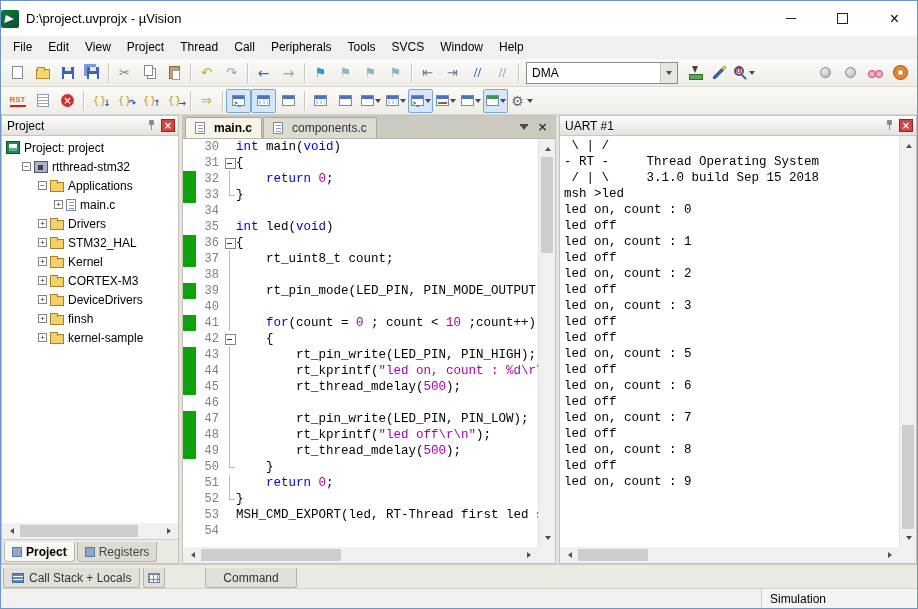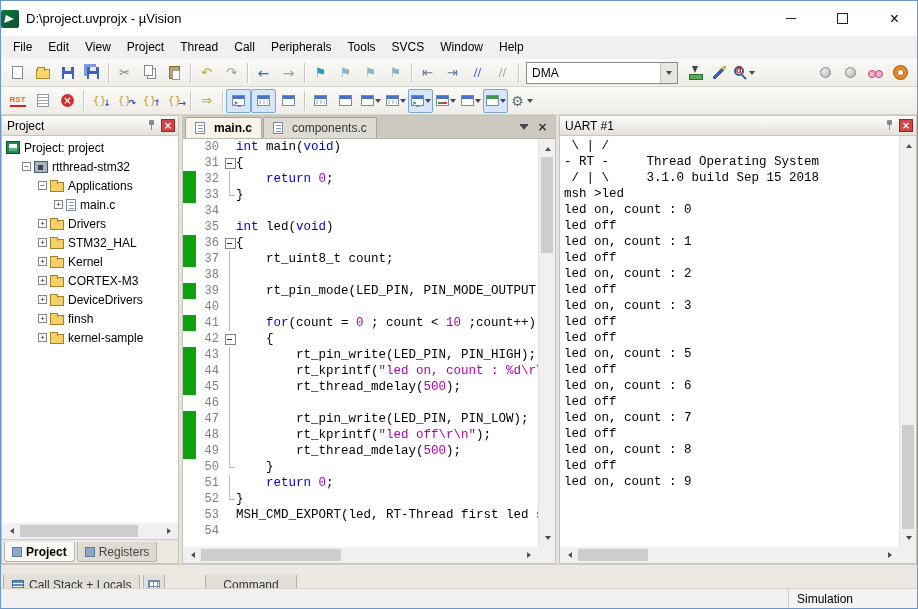--- a/index.html
+++ b/index.html
@@ -154,31 +154,31 @@
 .sb-h{height:16px;background:#f0f0f0;display:flex;align-items:center;flex:0 0 auto}
 .sb-h.grow{flex:1;min-width:0}
 .sb-v{width:17px;background:#f0f0f0;border-left:1px solid #e2e2e2;display:flex;flex-direction:column;flex:0 0 auto}
 .sbtn{width:16px;height:16px;display:flex;align-items:center;justify-content:center;flex:0 0 auto}
 .sb-v .sbtn{width:17px}
 .strack{flex:1;position:relative;align-self:stretch}
 .sthumb-h{position:absolute;top:2px;bottom:2px;background:#cdcdcd}
 .sthumb-v{position:absolute;left:2px;right:2px;background:#cdcdcd}
 
 
-.bstrip{height:24px;background:#ece9e2;border-top:1px solid #cfccc3;display:flex;align-items:center;padding:17px 0 0 2px;flex:0 0 auto}
+.bstrip{height:24px;background:#ece9e2;border-top:1px solid #cfccc3;display:flex;align-items:flex-end;padding:17px 0 0 2px;flex:0 0 auto}
 .bleft{width:178px;display:flex;align-items:flex-start;gap:3px;flex:0 0 auto}
 .btab{height:20px;display:flex;align-items:center;gap:5px;padding:0 8px;background:#e2dfd8;border:1px solid #b5b2a9;border-top:none;border-radius:0 0 3px 3px;color:#333}
 .btab.cmd{margin-left:24px;min-width:92px;justify-content:center}
 .ic-stack{width:12px;height:10px;background:repeating-linear-gradient(#5a8ac0 0 2px,#fff 2px 3px);border:1px solid #4a6a90}
 .bgrid{width:22px;height:20px;border:1px solid #b5b2a9;border-top:none;border-radius:0 0 3px 3px;background:#e2dfd8;display:flex;align-items:center;justify-content:center}
 .ic-grid{width:12px;height:10px;border:1px solid #6a8ab0;background-image:linear-gradient(90deg,#6a8ab0 1px,transparent 1px),linear-gradient(#6a8ab0 1px,transparent 1px);background-size:4px 5px;background-color:#fff}
 .status{height:20px;background:#f0f0f0;border-top:1px solid #d5d2c9;display:flex;align-items:stretch;flex:0 0 auto}
 .sseg{display:flex;align-items:center;padding-left:8px}
 .sseg.grow{flex:1}
-.sseg.sim{width:129px;border-left:1px solid #d0cdc4;background:#f4f4f2}
+.sseg.sim{width:156px;border-left:1px solid #d0cdc4;background:#f4f4f2}
 </style>
 </head>
 <body>
 
 <div class="window">
 
   <div class="titlebar">
     <span class="appicon"></span>
     <span class="titletext">D:\project.uvprojx - µVision</span>
     <button class="wbtn min"></button>

